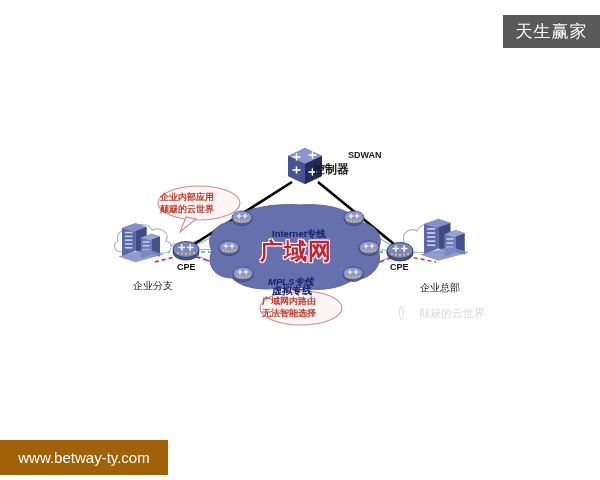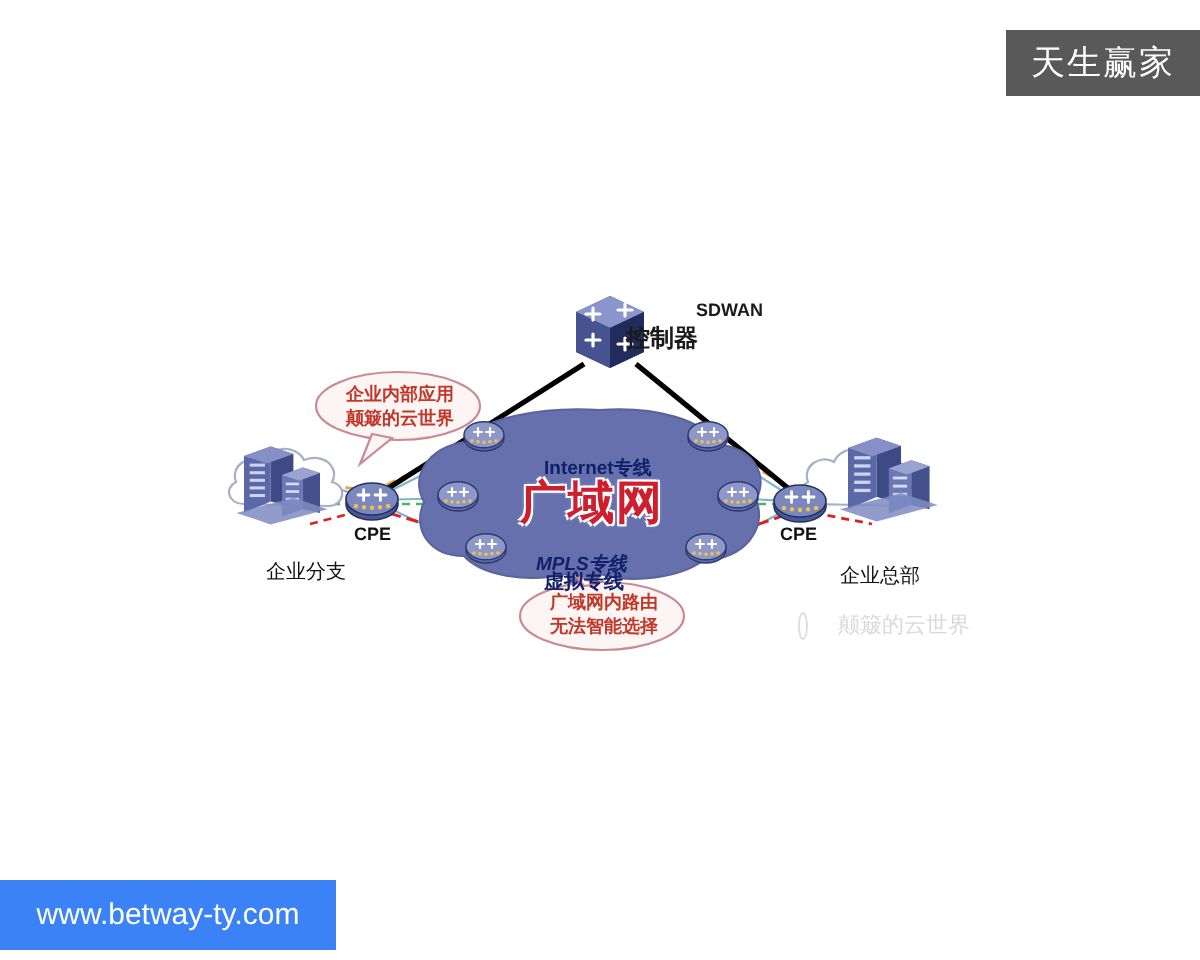--- a/index.html
+++ b/index.html
@@ -24,21 +24,21 @@
     line-height:33px;
     text-align:center;
     letter-spacing:1px;
     box-sizing:border-box;
     padding-right:8px;
   }
   .badge-bottomleft{
     position:absolute;
     left:0px;top:440px;
     width:168px;height:35px;
-    background:#3b82f6;
+    background:#a16207;
     color:#ffffff;
     font-size:15px;
     line-height:35px;
     text-align:center;
     box-sizing:border-box;
   }
   .wechat-wm{
     position:absolute;
     left:399px;top:305px;
     width:86px;height:16px;
@@ -68,21 +68,21 @@
       text-shadow:-1px -1px 0 #fff,1px -1px 0 #fff,-1px 1px 0 #fff,1px 1px 0 #fff,0 0 2px #fff;}
   .lbl-cloud-virtual{left:272px;top:261px;font-size:10px;color:#10206b;font-weight:bold;margin-top:23px;}
   .lbl-cloud-mpls{left:268px;top:276px;font-size:9.5px;color:#10206b;font-weight:bold;font-style:italic;}
 
   .lbl-cpe-left{left:177px;top:262px;font-size:9px;color:#111;font-weight:bold;}
   .lbl-cpe-right{left:390px;top:262px;font-size:9px;color:#111;font-weight:bold;}
   .lbl-branch{left:133px;top:279px;font-size:10px;color:#111;}
   .lbl-hq{left:420px;top:281px;font-size:10px;color:#111;}
 
   .callout-text{
-    position:absolute;text-align:center;
+    position:absolute;text-align:left;
     color:#c0392b;font-size:9px;line-height:11.5px;font-weight:bold;
     white-space:nowrap;
   }
   .callout-a{left:160px;top:192px;width:80px;}
   .callout-b{left:262px;top:296px;width:80px;}
 </style>
 </head>
 <body>
 
 <div id="stage">

